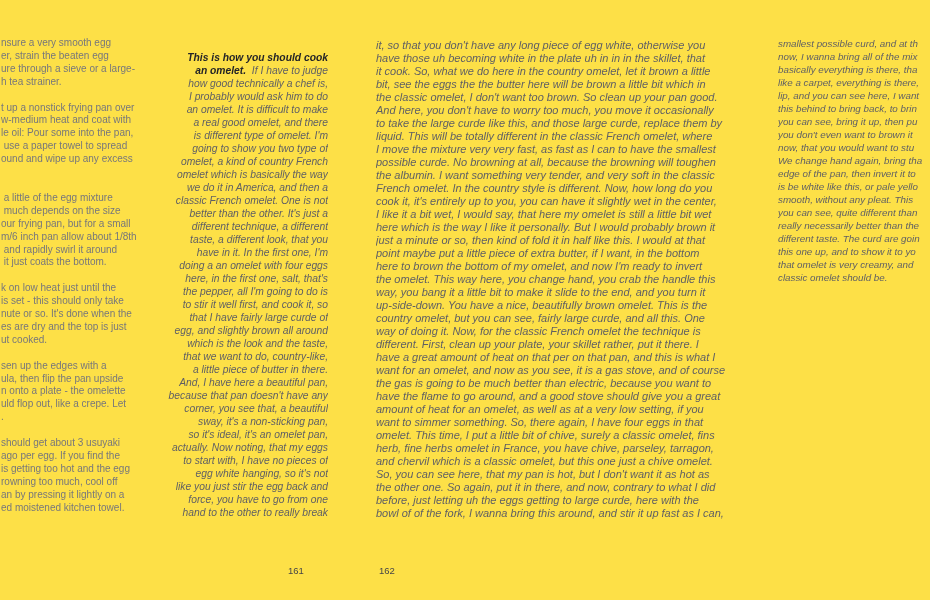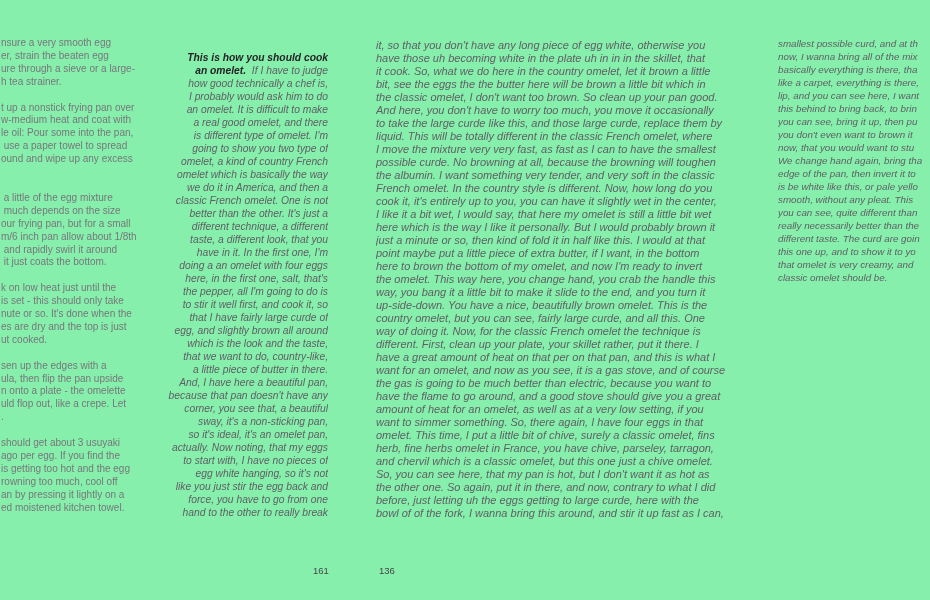--- a/index.html
+++ b/index.html
@@ -10,21 +10,21 @@
   body {
     width: 930px;
     height: 600px;
     overflow: hidden;
     position: relative;
     font-family: "Liberation Sans", sans-serif;
   }
   .spread {
     position: absolute;
     inset: 0;
-    background: #86efac;
+    background: #fde047;
   }
   .col {
     position: absolute;
     white-space: pre;
     overflow: hidden;
   }
   .col-1 {
     left: 1px;
     top: 37px;
     width: 150px;
@@ -69,21 +69,21 @@
     font-style: italic;
     color: #5f5f64;
   }
   .folio {
     position: absolute;
     top: 565px;
     font-size: 9.5px;
     color: #454548;
     font-style: normal;
   }
-  .folio-left { left: 313px; }
+  .folio-left { left: 288px; }
   .folio-right { left: 379px; }
 </style>
 </head>
 <body>
 
 <div class="spread">
 
   <div class="col col-1">nsure a very smooth egg
 er, strain the beaten egg
 ure through a sieve or a large-
@@ -212,15 +212,15 @@
 smooth, without any pleat. This
 you can see, quite different than
 really necessarily better than the
 different taste. The curd are goin
 this one up, and to show it to yo
 that omelet is very creamy, and
 classic omelet should be.</div>
 
   <div class="folio folio-left">161</div>
 
-  <div class="folio folio-right">136</div>
+  <div class="folio folio-right">162</div>
 
 </div>
 
 </body></html>

